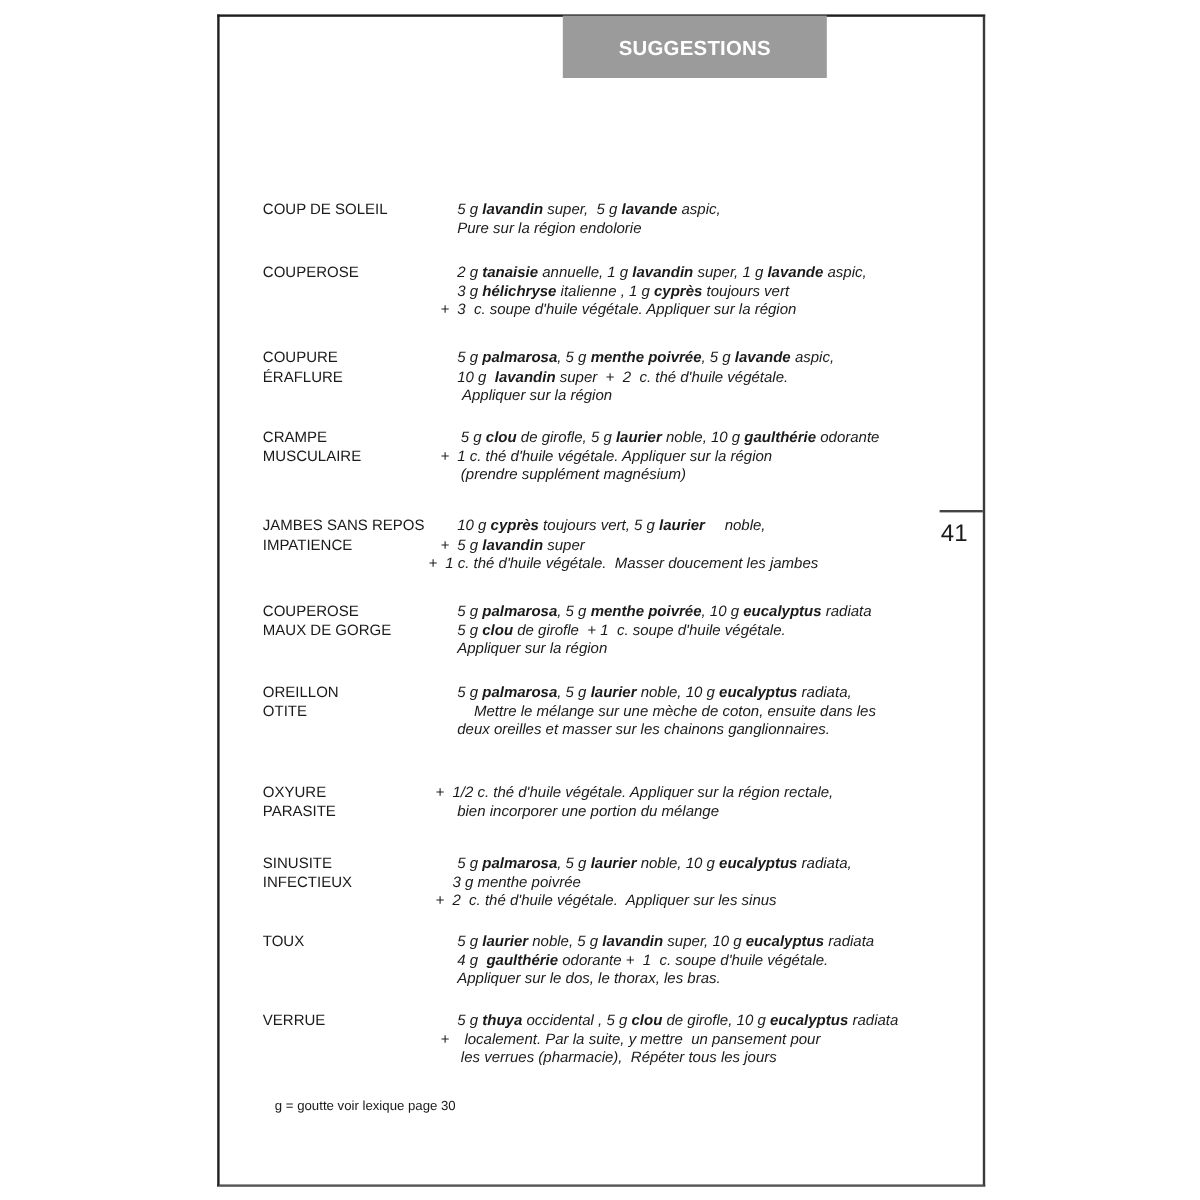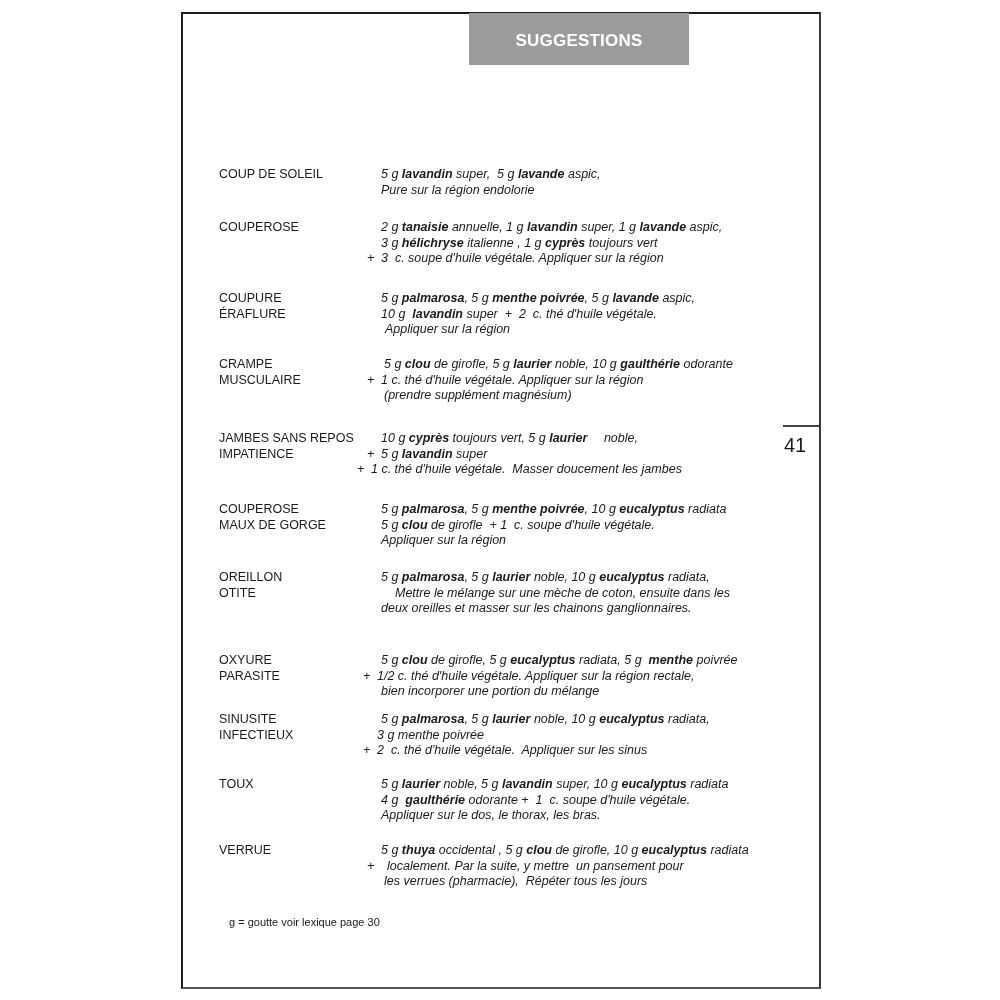--- a/index.html
+++ b/index.html
@@ -107,21 +107,20 @@
         <div class="line" style="left: 14px;"><span style="white-space: pre;">Mettre le mélange sur une mèche de coton, ensuite dans les</span></div>
         <div class="line" style="left: 0px;"><span style="white-space: pre;">deux oreilles et masser sur les chainons ganglionnaires.</span></div>
       </div>
     </div>
     <div class="entry" style="top: 653px;">
       <div class="label">
         <div>OXYURE</div>
         <div>PARASITE</div>
       </div>
       <div class="content">
-        <div class="line" style="left: 0px;"><span style="white-space: pre;">5 g </span><b style="white-space: pre;">clou</b><span style="white-space: pre;"> de girofle, 5 g </span><b style="white-space: pre;">eucalyptus</b><span style="white-space: pre;"> radiata, 5 g  </span><b style="white-space: pre;">menthe</b><span style="white-space: pre;"> poivrée</span></div>
         <div class="line" style="left: -4px;"><span class="plus">+</span><span style="white-space: pre;">1/2 c. thé d'huile végétale. Appliquer sur la région rectale,</span></div>
         <div class="line" style="left: 0px;"><span style="white-space: pre;">bien incorporer une portion du mélange</span></div>
       </div>
     </div>
     <div class="entry" style="top: 712px;">
       <div class="label">
         <div>SINUSITE</div>
         <div>INFECTIEUX</div>
       </div>
       <div class="content">

